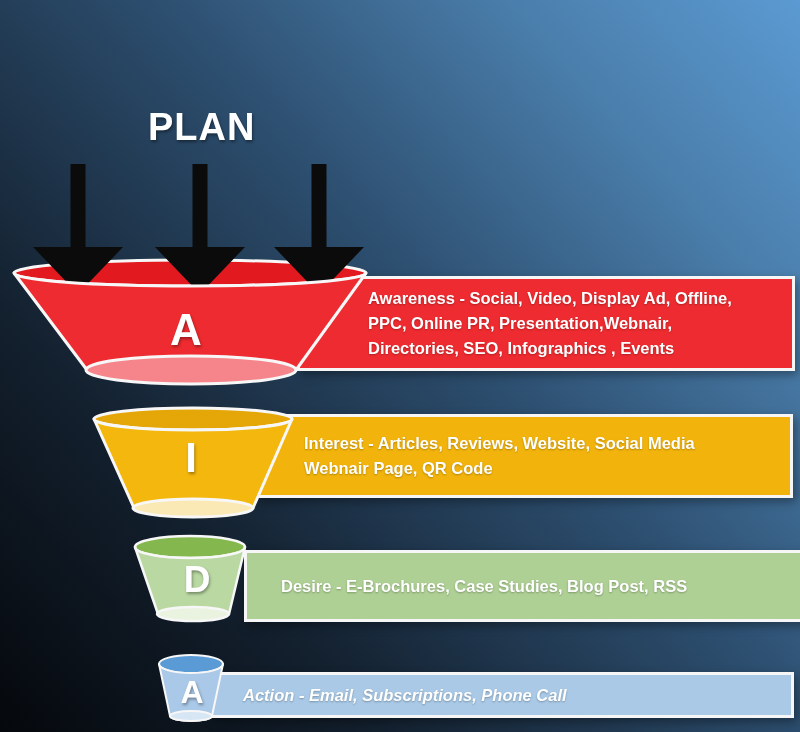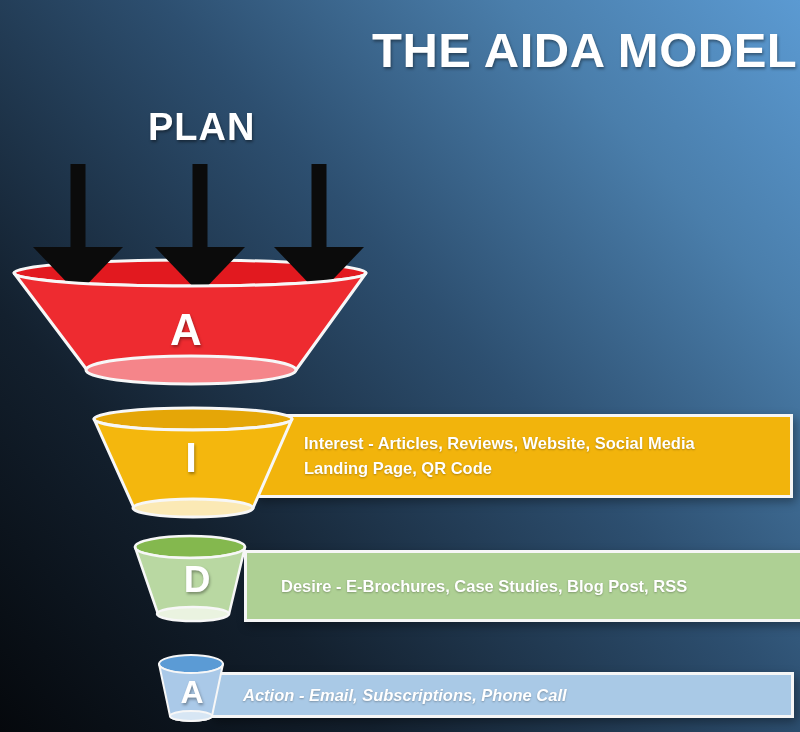--- a/index.html
+++ b/index.html
@@ -44,27 +44,31 @@
   .letter-a1{left:186px;top:330px;font-size:44px;}
   .letter-i{left:191px;top:458px;font-size:42px;}
   .letter-d{left:197px;top:580px;font-size:37px;}
   .letter-a2{left:192px;top:692px;font-size:32px;}
 </style>
 </head>
 <body>
 
 <div class="canvas">
 
-  <div class="title">THE AIDA MODEL</div>
   <div class="plan">PLAN</div>
 
+  <div class="box box-awareness" style="background-color: rgb(238, 43, 48);">
+    <div class="line">Awareness - Social, Video, Display Ad, Offline,</div>
+    <div class="line">PPC, Online PR, Presentation,Webnair,</div>
+    <div class="line">Directories, SEO, Infographics , Events</div>
+  </div>
 
   <div class="box box-interest" style="background-color: rgb(242, 180, 12);">
     <div class="line">Interest - Articles, Reviews, Website, Social Media</div>
-    <div class="line">Landing Page, QR Code</div>
+    <div class="line">Webnair Page, QR Code</div>
   </div>
 
   <div class="box box-desire" style="background-color: rgb(174, 208, 148);">
     <div class="line">Desire - E-Brochures, Case Studies, Blog Post, RSS</div>
   </div>
 
   <div class="box box-action" style="background-color: rgb(169, 201, 230); font-style: italic;">
     <div class="line">Action - Email, Subscriptions, Phone Call</div>
   </div>
 

